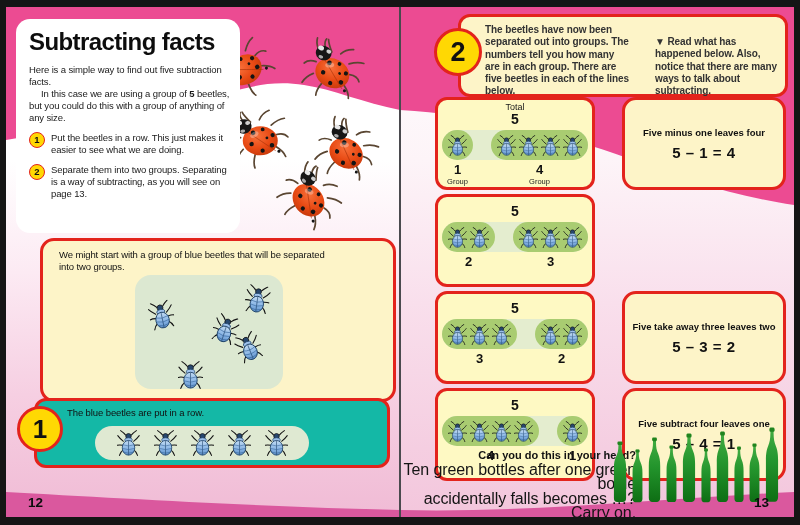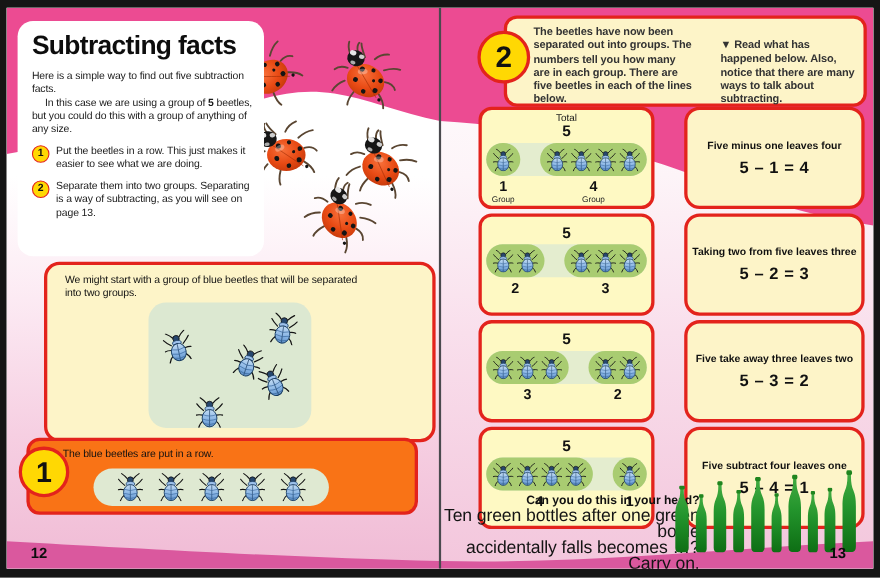--- a/index.html
+++ b/index.html
@@ -32,21 +32,21 @@
   .stepnum{flex:none;width:14px;height:14px;border-radius:50%;background:#ffd803;border:1.5px solid #e3231c;
            font-size:9.5px;font-weight:800;display:flex;align-items:center;justify-content:center;line-height:1;}
   .steptext{font-size:9.5px;line-height:12px;width:180px;letter-spacing:-0.12px;color:#1a1a1a;}
 
   #example-box{position:absolute;left:34px;top:231px;width:356px;height:164px;box-sizing:border-box;
                background:#fdf4c8;border:3px solid #e3231c;border-radius:14px;z-index:5;}
   #example-caption{margin:8px 0 0 16px;font-size:9.5px;line-height:12px;width:272px;letter-spacing:-0.1px;}
   #scatter-rect{position:absolute;left:92px;top:34px;width:148px;height:114px;background:#dce8d1;border-radius:16px;}
   .scatter-beetle{position:absolute;}
 
-  #rowbox{position:absolute;left:18px;top:391px;width:356px;height:70px;box-sizing:border-box;background:#f97316;
+  #rowbox{position:absolute;left:28px;top:391px;width:356px;height:70px;box-sizing:border-box;background:#14b8a6;
           border:3px solid #e3231c;border-radius:12px;z-index:6;}
   #rowbox-caption{margin:6px 0 0 30px;font-size:9.5px;letter-spacing:-0.1px;}
   #row-pill{position:absolute;left:58px;top:25px;width:214px;height:34px;background:#dfe9d2;border-radius:17px;
             display:flex;align-items:center;justify-content:center;gap:14px;}
 
   .bigcircle{position:absolute;border-radius:50%;background:#ffd803;border:3px solid #e3231c;z-index:7;
              display:flex;align-items:center;justify-content:center;font-weight:800;color:#111;}
   #circle1{left:11px;top:399px;width:40px;height:40px;font-size:26px;}
   #circle2{left:428px;top:21px;width:42px;height:42px;font-size:27px;}
 
@@ -329,24 +329,20 @@
                   </svg>
                   <svg width="19" height="21">
                     <use href="#sym-beetle"></use>
                   </svg>
                 </div>
                 <div class="gnum">3</div>
               </div>
             </div>
           </div>
         </div>
-        <div class="row-yellow" style="top: 187px;">
-          <div class="phrase">Taking two from five leaves three</div>
-          <div class="equation">5 – 2 = 3</div>
-        </div>
         <div class="row-white" style="top: 284px;">
           <div class="total-num mt">5</div>
           <div class="groups">
             <div class="pale-pill"></div>
             <div class="groups-flex">
               <div class="group">
                 <div class="gpill">
                   <svg width="19" height="21">
                     <use href="#sym-beetle"></use>
                   </svg>

